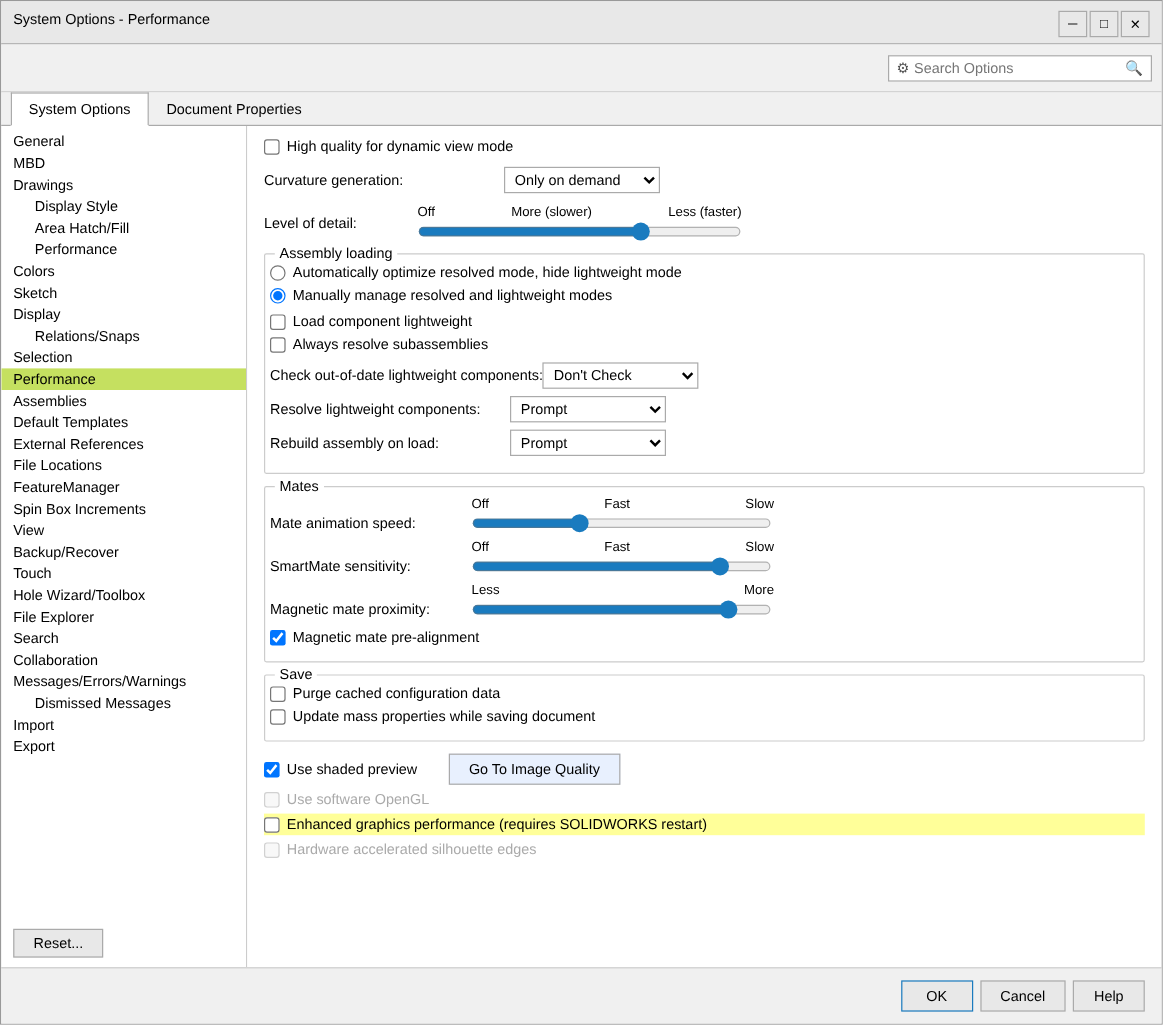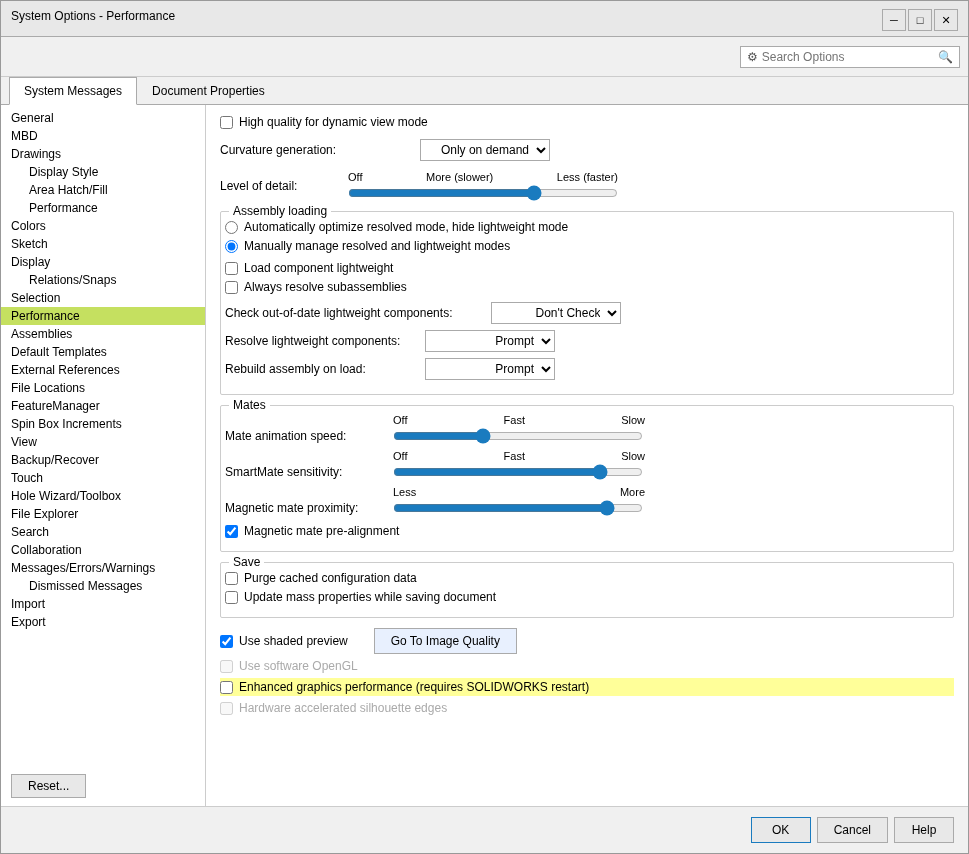--- a/index.html
+++ b/index.html
@@ -28,21 +28,21 @@
     .sidebar-item.sub { padding-left: 28px; }
 
     .content-area { flex: 1; background: white; overflow-y: auto; padding: 10px 14px; position: relative; }
 
     .section-group { border: 1px solid #ccc; border-radius: 2px; margin-bottom: 10px; padding: 8px 4px; position: relative; }
     .section-label { position: absolute; top: -8px; left: 8px; background: white; padding: 0 4px; font-size: 12px; }
 
     .form-row { display: flex; align-items: center; margin-bottom: 6px; }
     .form-label { min-width: 200px; font-size: 12px; }
     
-    select { font-size: 12px; padding: 2px 4px; border: 1px solid #aaa; background: white; min-width: 130px; text-align: right; }
+    select { font-size: 12px; padding: 2px 4px; border: 1px solid #aaa; background: white; min-width: 130px; }
 
     .checkbox-row { display: flex; align-items: center; gap: 6px; margin-bottom: 5px; font-size: 12px; }
     .checkbox-row input[type=checkbox] { width: 13px; height: 13px; }
 
     .radio-row { display: flex; align-items: center; gap: 6px; margin-bottom: 5px; font-size: 12px; }
     .radio-row input[type=radio] { width: 13px; height: 13px; }
     input[type=range] { width: 250px; height: 16px; cursor: pointer; accent-color: #1a7bbf; }
 
     .bottom-buttons { display: flex; justify-content: flex-end; gap: 6px; padding: 10px 14px; border-top: 1px solid #ccc; background: #f0f0f0; }
     .btn { padding: 5px 16px; font-size: 12px; border: 1px solid #aaa; background: #e8e8e8; cursor: pointer; min-width: 60px; }
@@ -72,21 +72,21 @@
 
   <div class="toolbar">
     <div class="search-box">
       <span style="margin-right:4px; color:#555;">⚙</span>
       <input type="text" placeholder="Search Options" style="">
       <span style="color:#555;">🔍</span>
     </div>
   </div>
 
   <div class="tabs">
-    <div class="tab active">System Messages</div>
+    <div class="tab active">System Options</div>
     <div class="tab">Document Properties</div>
   </div>
 
   <div class="main-content">
 
     <div class="sidebar">
       <div class="sidebar-wrapper">
         <div>
           <div class="sidebar-item">General</div>
           <div class="sidebar-item">MBD</div>
@@ -168,21 +168,21 @@
 
         <div class="checkbox-row">
           <input type="checkbox" style="">
           <span>Load component lightweight</span>
         </div>
         <div class="checkbox-row" style="margin-bottom: 8px;">
           <input type="checkbox" style="">
           <span>Always resolve subassemblies</span>
         </div>
 
-        <div class="form-row" style="margin-bottom: 6px; gap: 39px;">
+        <div class="form-row" style="margin-bottom: 6px;">
           <span class="form-label">Check out-of-date lightweight components:</span>
           <select>
             <option>Don't Check</option>
             <option>Prompt</option>
             <option>Always Resolve</option>
           </select>
         </div>
 
         <div class="form-row" style="margin-bottom: 6px;">
           <span class="form-label">Resolve lightweight components:</span>

